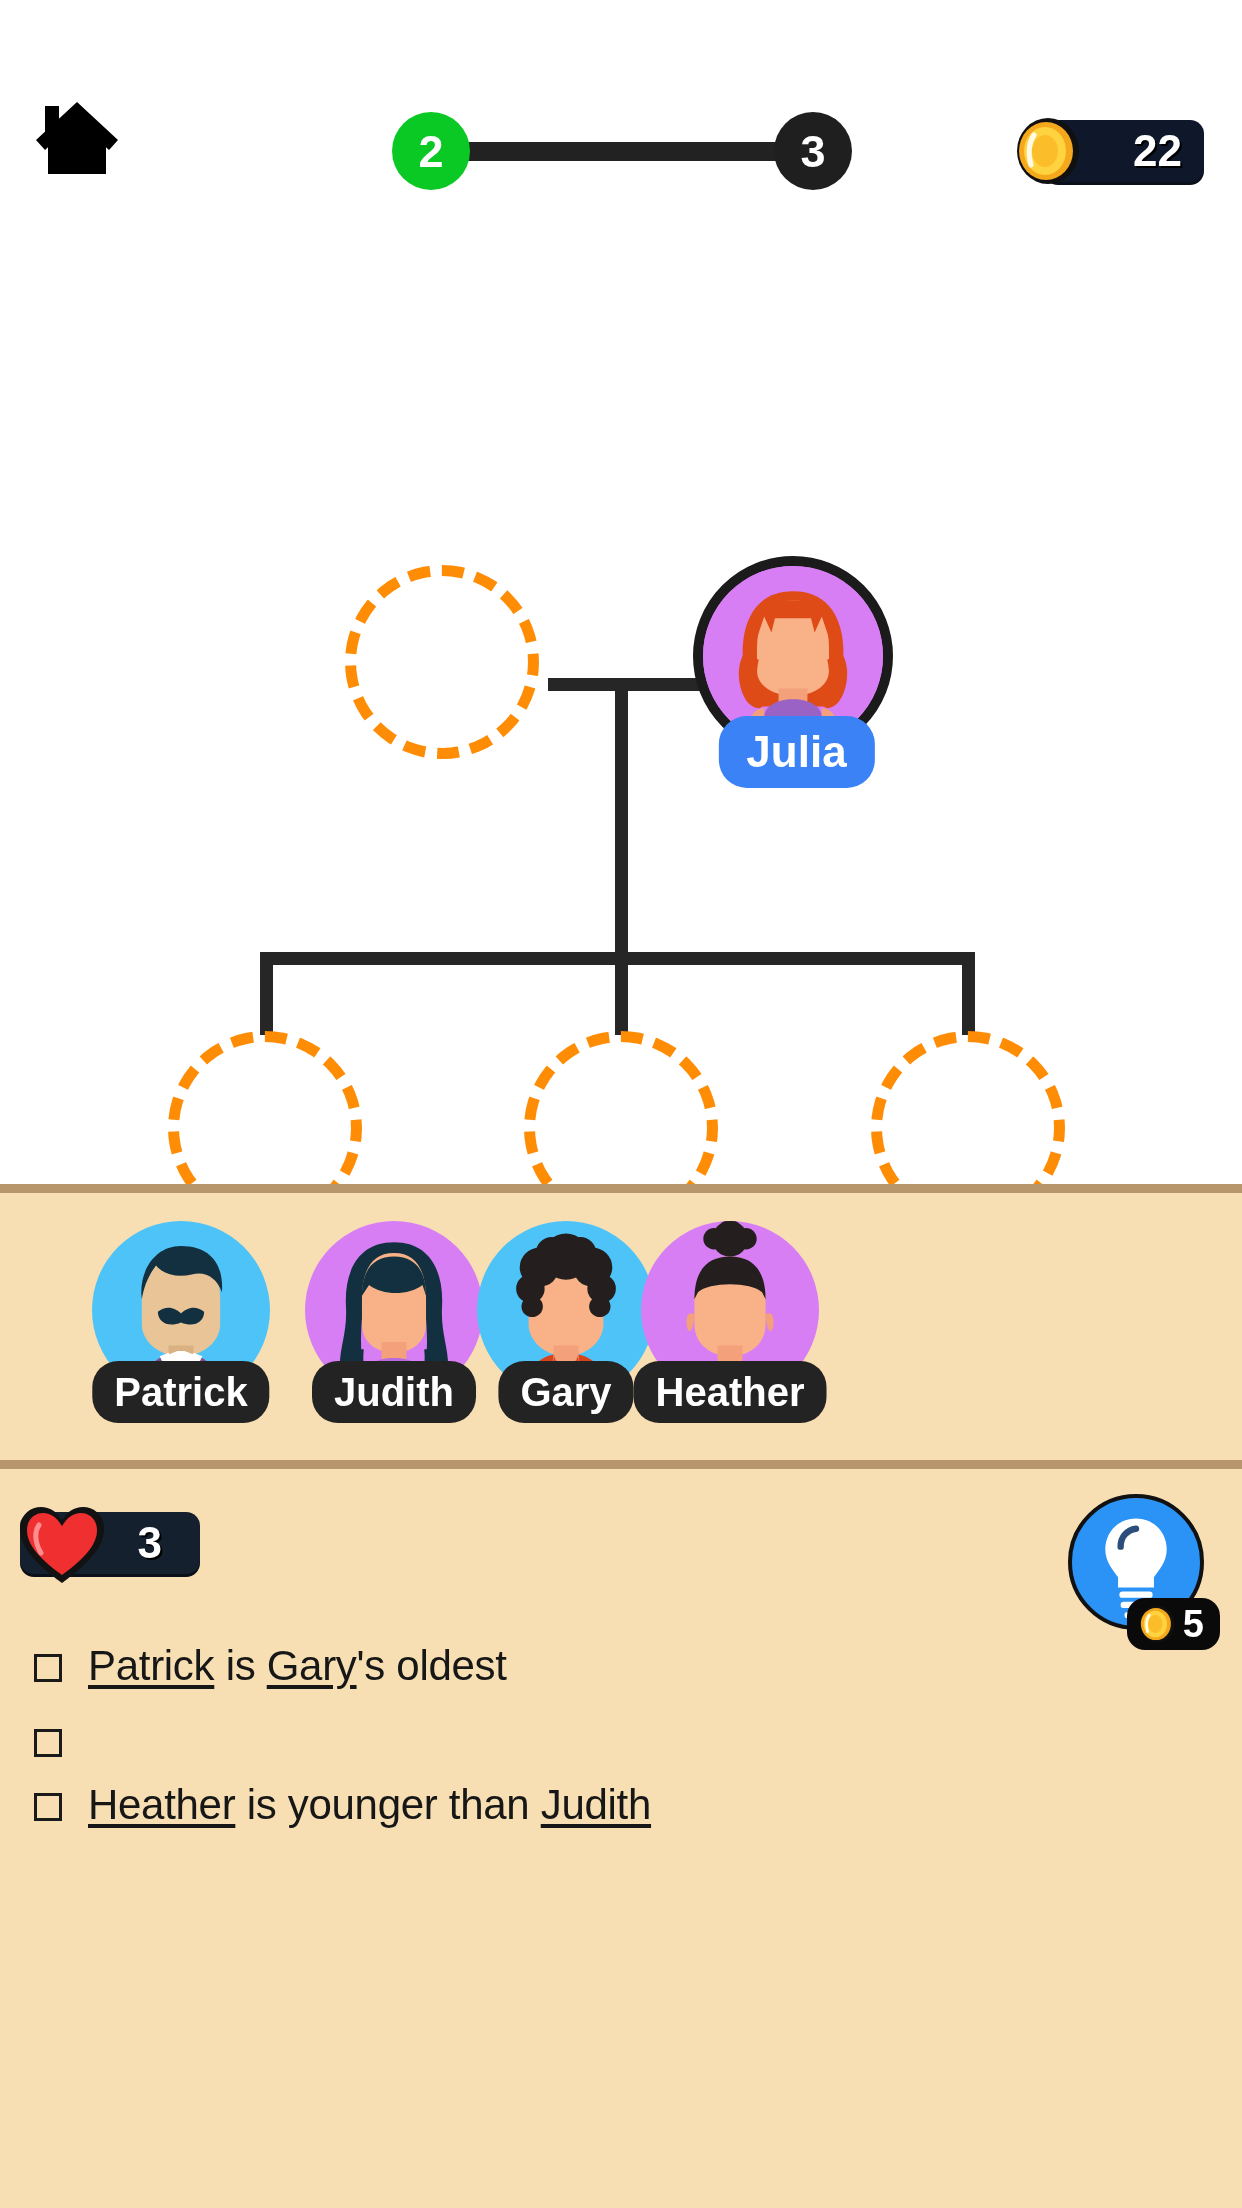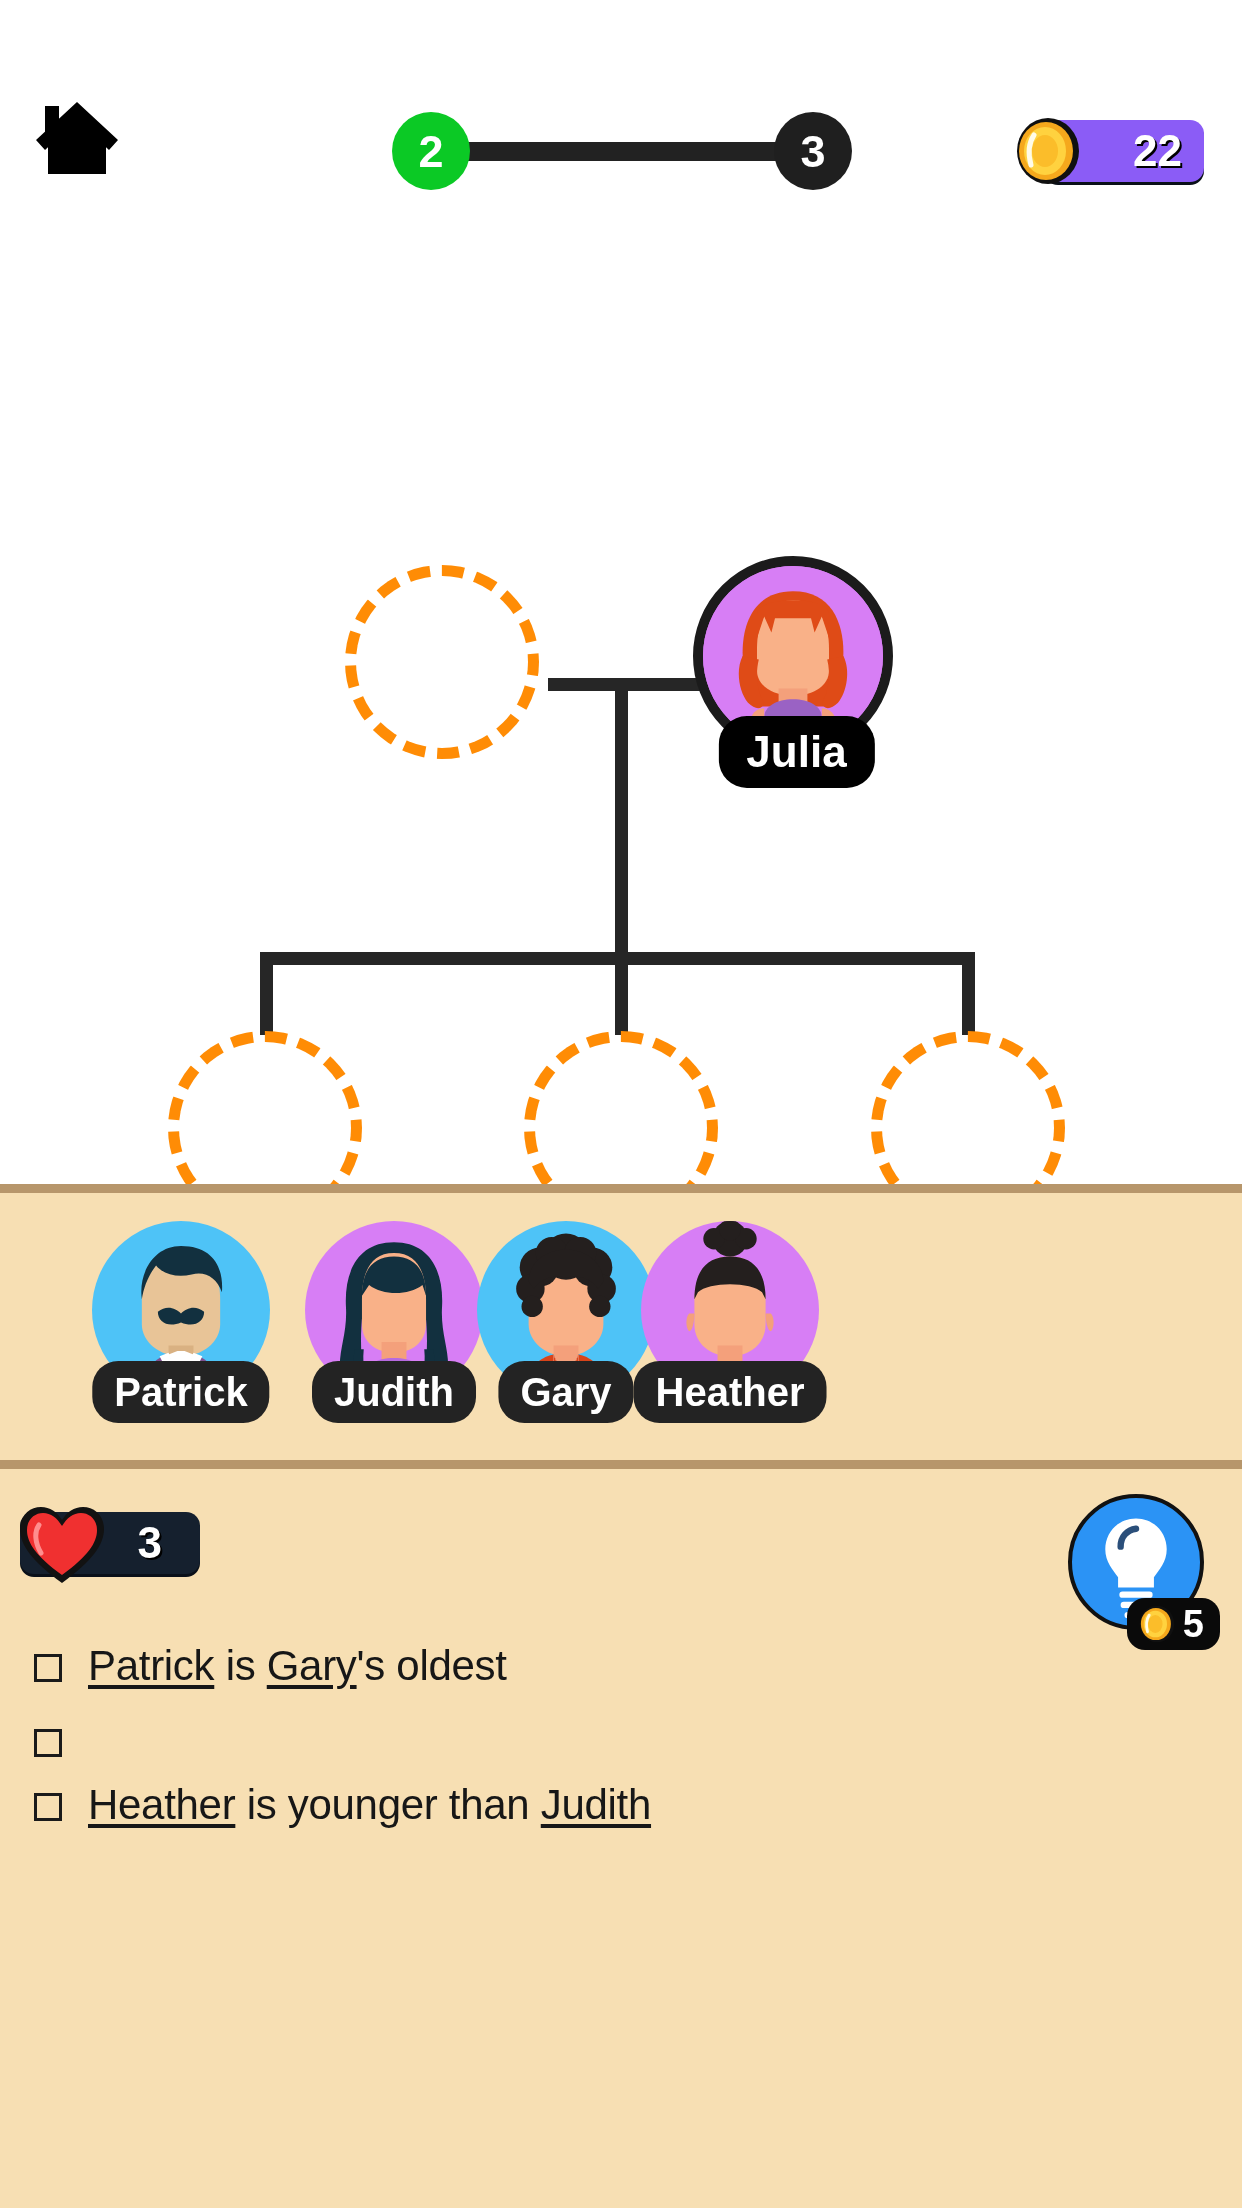--- a/index.html
+++ b/index.html
@@ -66,21 +66,21 @@
   }
   .prog-node.done { left: 0; top: 0; background: #0BC925; }
   .prog-node.next { left: 382px; top: 0; background: #1f1f1f; }
 
   #coin-badge {
     position: absolute;
     right: 38px;
     top: 120px;
     width: 160px;
     height: 62px;
-    background: #8b5cf6;
+    background: #0f172a;
     border-radius: 14px;
     box-shadow: 0 3px 0 #0a1019;
   }
   #coin-badge .coin-count {
     position: absolute;
     right: 22px;
     top: 50%;
     transform: translateY(-50%);
     color: #ffffff;
     font-size: 44px;
@@ -127,21 +127,21 @@
     border-radius: 50%;
     border: 10px solid #1b1b1b;
     box-sizing: border-box;
     overflow: hidden;
     background: #d77ef5;
   }
   .person-label {
     position: absolute;
     left: 50%;
     transform: translateX(-50%);
-    background: #000000;
+    background: #3b82f6;
     color: #ffffff;
     font-weight: bold;
     border-radius: 28px;
     display: flex;
     align-items: center;
     justify-content: center;
     white-space: nowrap;
     line-height: 1;
   }
 

